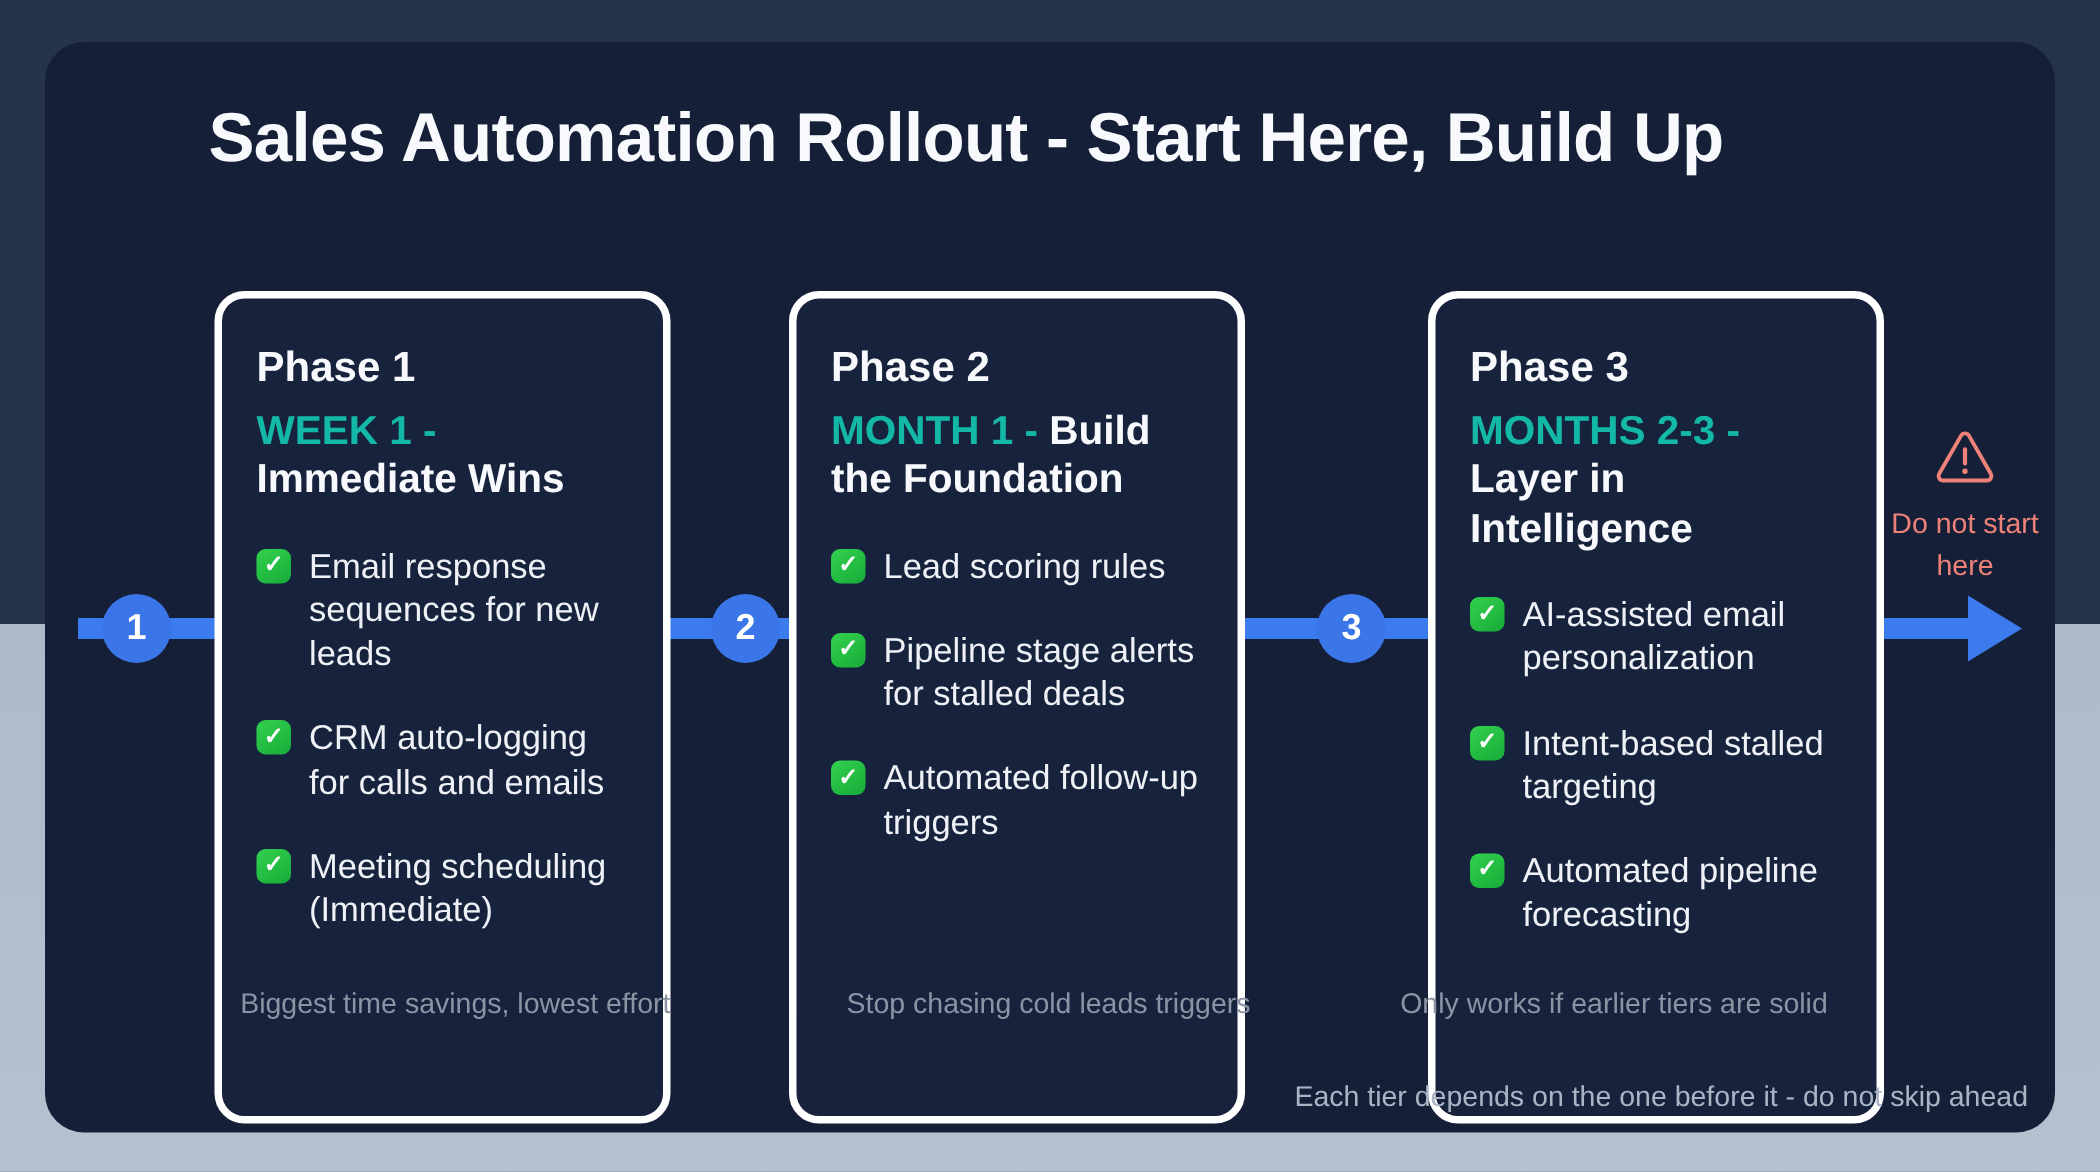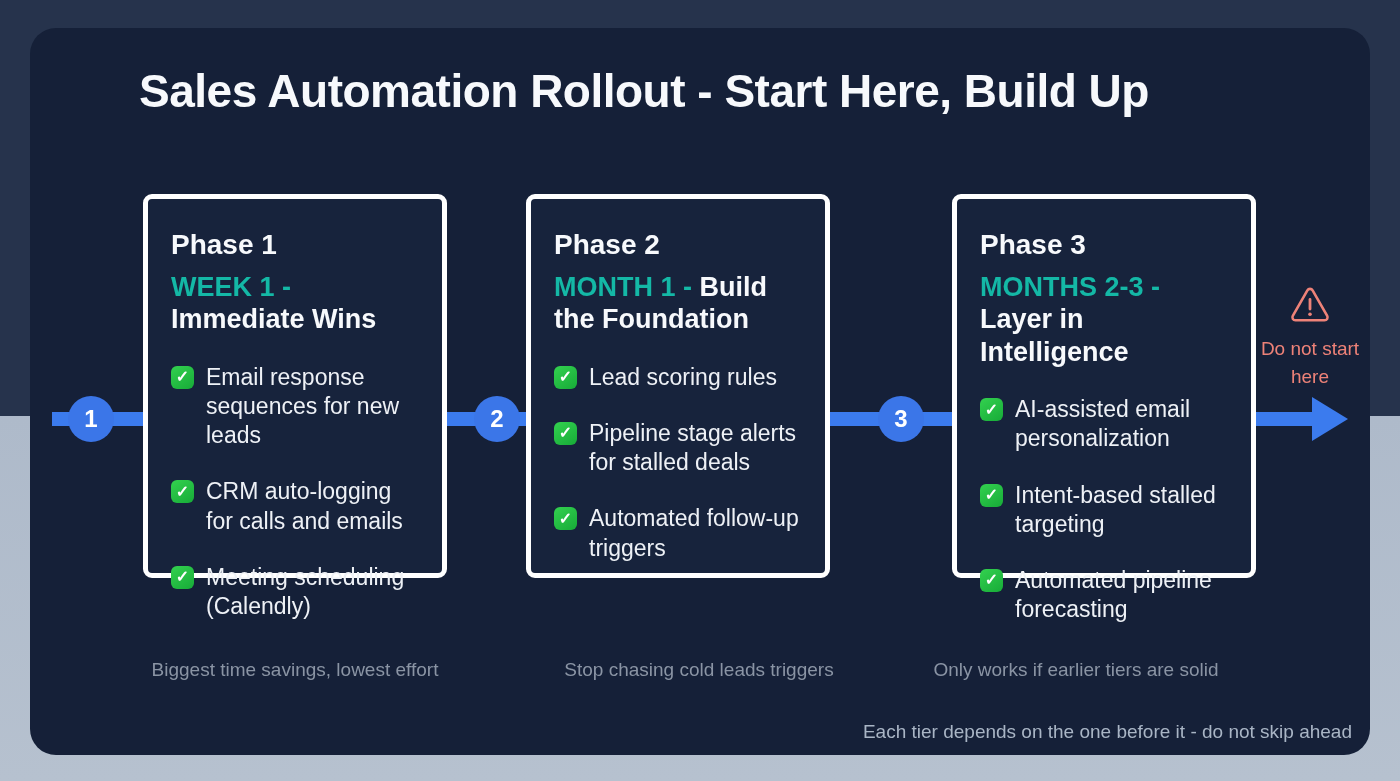--- a/index.html
+++ b/index.html
@@ -58,24 +58,24 @@
     justify-content: center;
     z-index: 3;
   }
   .step-1 { left: 68px; }
   .step-2 { left: 474px; }
   .step-3 { left: 878px; }
   
   .phase-card {
     position: absolute;
     top: 194px;
-    width: 304px; height: 384px;
+    width: 304px; height: 555px;
     background: #17233c;
     border: 5px solid #ffffff;
-    border-radius: 9px;
+    border-radius: 20px;
     padding: 24px 23px;
     z-index: 2;
   }
   .phase-1 { left: 143px; }
   .phase-2 { left: 526px; }
   .phase-3 { left: 952px; }
   .phase-name {
     color: #f7f9fc;
     font-size: 28px;
     font-weight: bold;
@@ -118,21 +118,21 @@
   }
   .caption {
     position: absolute;
     top: 659px;
     width: 304px;
     text-align: center;
     color: #8a94a4;
     font-size: 19px;
     z-index: 2;
   }
-  .caption-1 { left: 143px; }
+  .caption-1 { left: 143px; text-align: right; }
   .caption-2 { left: 547px; }
   .caption-3 { left: 924px; }
   
   .warning-block {
     position: absolute;
     left: 1260px; top: 287px;
     width: 100px;
     text-align: center;
     z-index: 2;
   }
@@ -175,21 +175,21 @@
     <li class="phase-item">
       <span class="check-icon">✓</span>
       <span>Email response sequences for new leads</span>
     </li>
     <li class="phase-item">
       <span class="check-icon">✓</span>
       <span>CRM auto-logging for calls and emails</span>
     </li>
     <li class="phase-item">
       <span class="check-icon">✓</span>
-      <span>Meeting scheduling (Calendly)</span>
+      <span>Meeting scheduling (Immediate)</span>
     </li>
   </ul>
 </div>
 <div class="caption caption-1">Biggest time savings, lowest effort</div>
 
 <div class="phase-card phase-2">
   <div class="phase-name">Phase 2</div>
   <div class="phase-subtitle">
     <span class="phase-tag">MONTH 1 -</span>
     <span>Build the Foundation</span>

